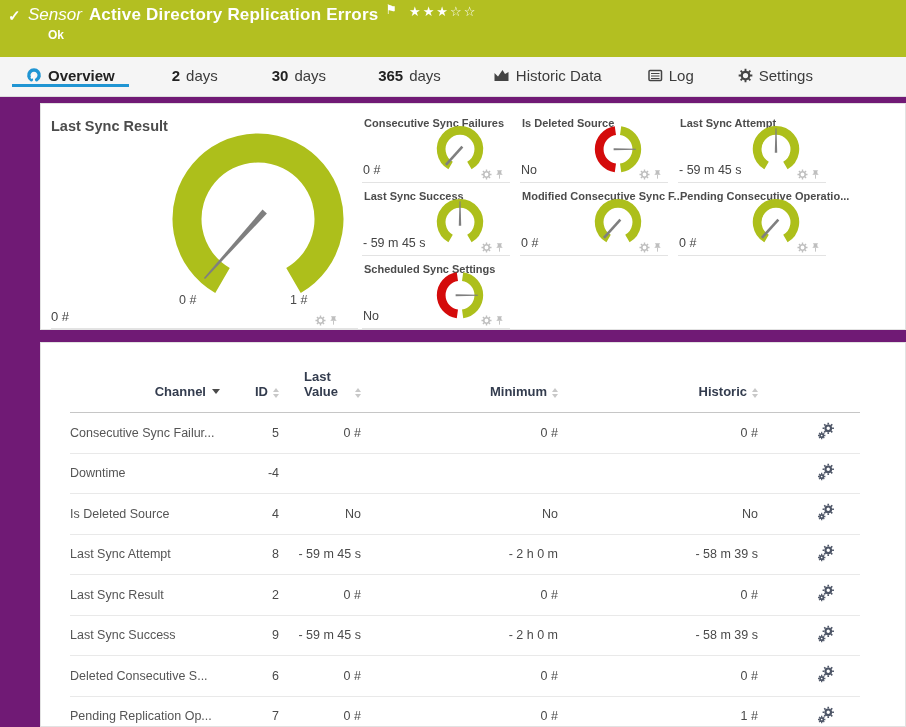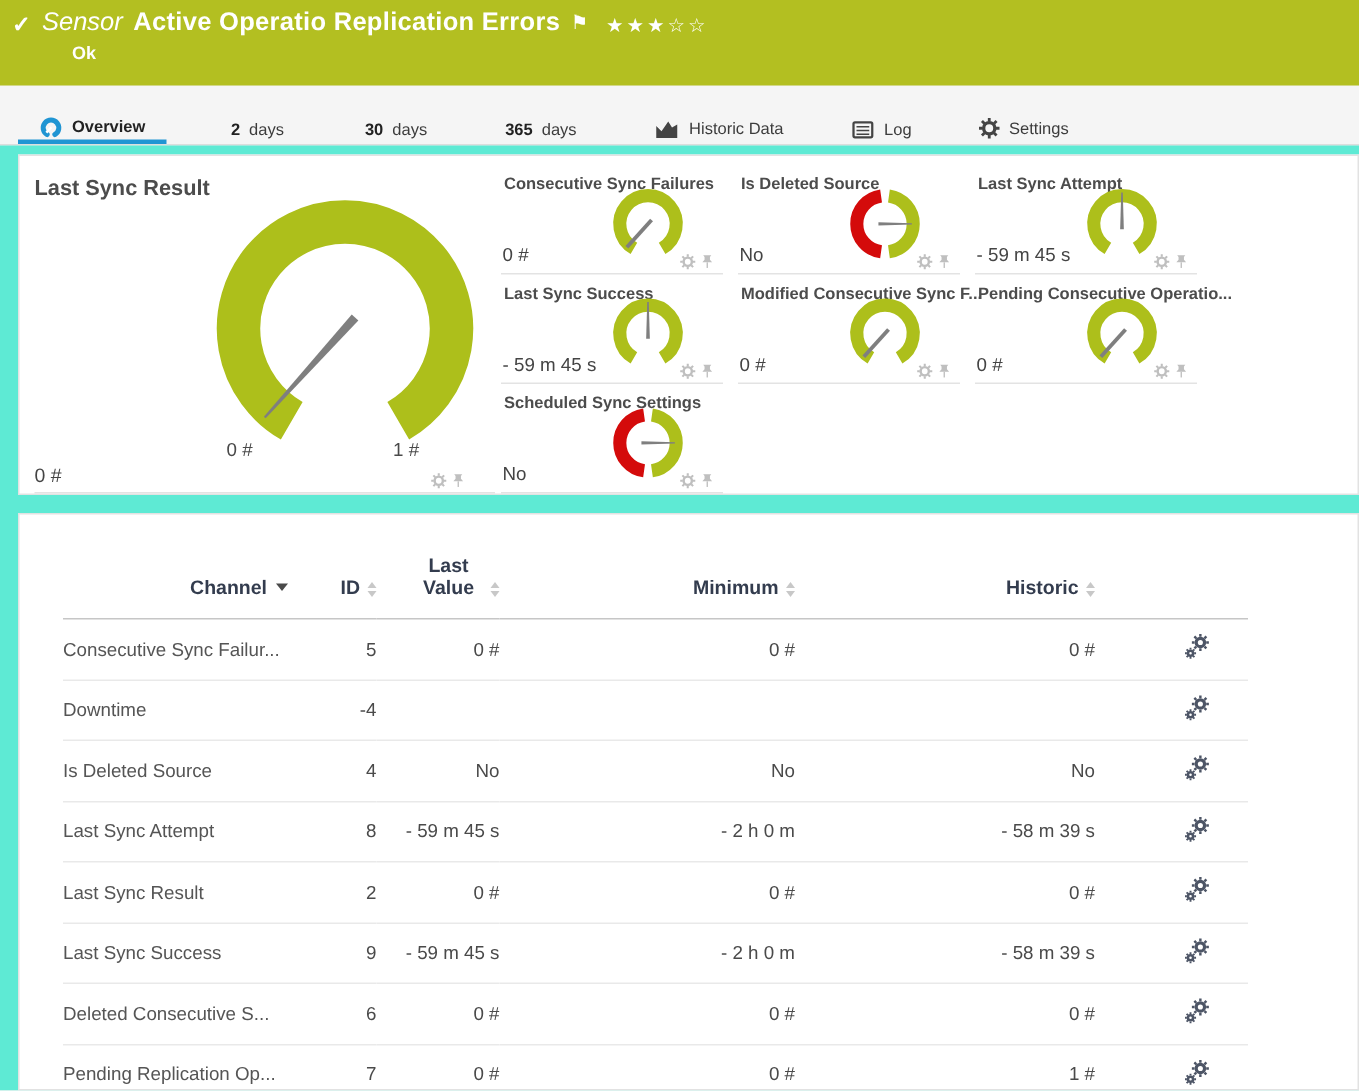--- a/index.html
+++ b/index.html
@@ -3,40 +3,40 @@
 <meta charset="utf-8">
 <style>
   *{box-sizing:border-box;margin:0;padding:0}
   html,body{width:906px;height:727px;overflow:hidden}
   body{font-family:"Liberation Sans",sans-serif;background:#ececec;-webkit-font-smoothing:antialiased}
   .app{width:906px;height:727px;position:relative}
 
   
   .topbar{height:57px;background:#b3bf21;color:#fff;position:relative;padding:5px 10px 0 8px}
   .chk{position:absolute;left:8px;top:7px;font-size:15px;font-weight:bold;color:#fff}
-  .line1{display:flex;align-items:flex-end;padding-left:20px}
+  .line1{display:flex;align-items:flex-start;padding-left:20px}
   .kind{font-style:italic;font-size:17px;font-weight:400;margin-right:7px}
   .sname{font-size:17px;font-weight:700;letter-spacing:.2px}
   .flag{font-size:13px;margin-left:7px;position:relative;top:-3px}
   .stars{margin-left:12px;font-size:13px;letter-spacing:2px;position:relative;top:-1px}
   .okline{padding-left:40px;font-size:12px;font-weight:700;margin-top:3px}
 
   
-  .tabs{height:40px;background:#f5f5f5;border-bottom:1px solid #ddd;display:flex;align-items:flex-end;font-size:11px;color:#333}
+  .tabs{height:40px;background:#f5f5f5;border-bottom:1px solid #ddd;display:flex;align-items:center;font-size:15px;color:#333}
   .tab{display:inline-flex;align-items:center;gap:6px;padding:0 3px;border-bottom:3px solid transparent;cursor:pointer;white-space:nowrap}
   .tab .num{font-weight:700;color:#222}
   .tab .lbl{color:#3c3c3c}
   .tab.active{border-bottom-color:#2095d3}
   .tab.active .lbl{color:#222;font-weight:600}
   .t0{margin-left:12px;padding:0 14px}.t1{margin-left:16px}.t2{margin-left:40px}.t3{margin-left:48px}
   .t4{margin-left:46px}.t5{margin-left:46px}.t6{margin-left:40px}.t7{margin-left:38px}
   .ticon{display:inline-flex}
 
   
-  .content{padding:6px 0 0 12px;height:630px;background:#5eead4}
+  .content{padding:6px 0 0 40px;height:630px;background:#701a75}
   .panel{background:#fff;border:1px solid #e2e2e2}
 
   
   .gpanel{height:227px;display:grid;grid-template-columns:317px 158px 158px 158px 1fr;grid-template-rows:73px 73px 73px;padding-top:6px}
   .gmain{grid-area:1/1/4/2;position:relative}
   .gmain .title{position:absolute;left:10px;top:8px;font-size:14.5px;font-weight:700;color:#4c4c4c}
   .gmain svg.big{position:absolute;left:117px;top:17px}
   .gmain .smin{position:absolute;left:138px;top:183px;font-size:12.5px;color:#4a4a4a}
   .gmain .smax{position:absolute;left:249px;top:183px;font-size:12.5px;color:#4a4a4a}
   .gmain .gval{position:absolute;left:10px;bottom:5px;font-size:13px;color:#444}
@@ -51,21 +51,21 @@
   .gcell::after{content:"";position:absolute;left:4px;right:6px;bottom:0;height:1px;background:#e3e3e3}
   .gicons{display:inline-flex;gap:3px;align-items:flex-end;color:#bfbfbf}
 
   
   .tpanel{margin-top:12px;height:385px;overflow:hidden}
   table{border-collapse:collapse;table-layout:fixed;width:790px;margin:26px 0 0 29px}
   col.c-ch{width:150px}col.c-id{width:59px}col.c-lv{width:82px}col.c-mn{width:197px}col.c-mx{width:200px}col.c-st{width:102px}
   thead th{font-size:13px;font-weight:700;color:#333c4e;text-align:right;vertical-align:bottom;padding:0 0 13px 0;border-bottom:1px solid #c6c6c6}
   thead th.h-ch{text-align:right}
   thead .hl{display:inline-block}
-  thead th.h-lv .hl{max-width:46px;text-align:center}
+  thead th.h-lv .hl{max-width:46px;text-align:left}
   tbody td{font-size:12.5px;color:#4a4a4a;text-align:right;padding:9px 0 9.5px 0;border-bottom:1px solid #e9e9e9;white-space:nowrap;overflow:hidden}
   tbody td.d-ch{text-align:left;color:#555}
   tbody td.d-st{text-align:right;padding-right:25px}
   .sort{display:inline-block;vertical-align:-2px;margin-left:5px}
   .sort i{display:block;width:0;height:0;border-left:3.5px solid transparent;border-right:3.5px solid transparent}
   .sort .u{border-bottom:4px solid #c8c8c8;margin-bottom:2px}
   .sort .d{border-top:4px solid #c8c8c8}
   .caret{display:inline-block;margin-left:6px;vertical-align:2px;width:0;height:0;
          border-left:4px solid transparent;border-right:4px solid transparent;border-top:5px solid #4a4a4a}
   .chset{color:#4d5566;cursor:pointer}
@@ -107,21 +107,21 @@
     </symbol>
   </defs>
 </svg>
 
 <div class="app">
 
   <div class="topbar">
     <span class="chk">✓</span>
     <div class="line1">
       <span class="kind">Sensor</span>
-      <span class="sname">Active Operatio Replication Errors</span>
+      <span class="sname">Active Directory Replication Errors</span>
       <span class="flag">⚑</span>
       <span class="stars"><span>★★★</span><span>☆☆</span></span>
     </div>
     <div class="okline">Ok</div>
   </div>
 
   <div class="tabs">
     <div class="tab active t0">
       <span class="ticon">
         <svg width="16" height="16" viewBox="0 0 16 16">

